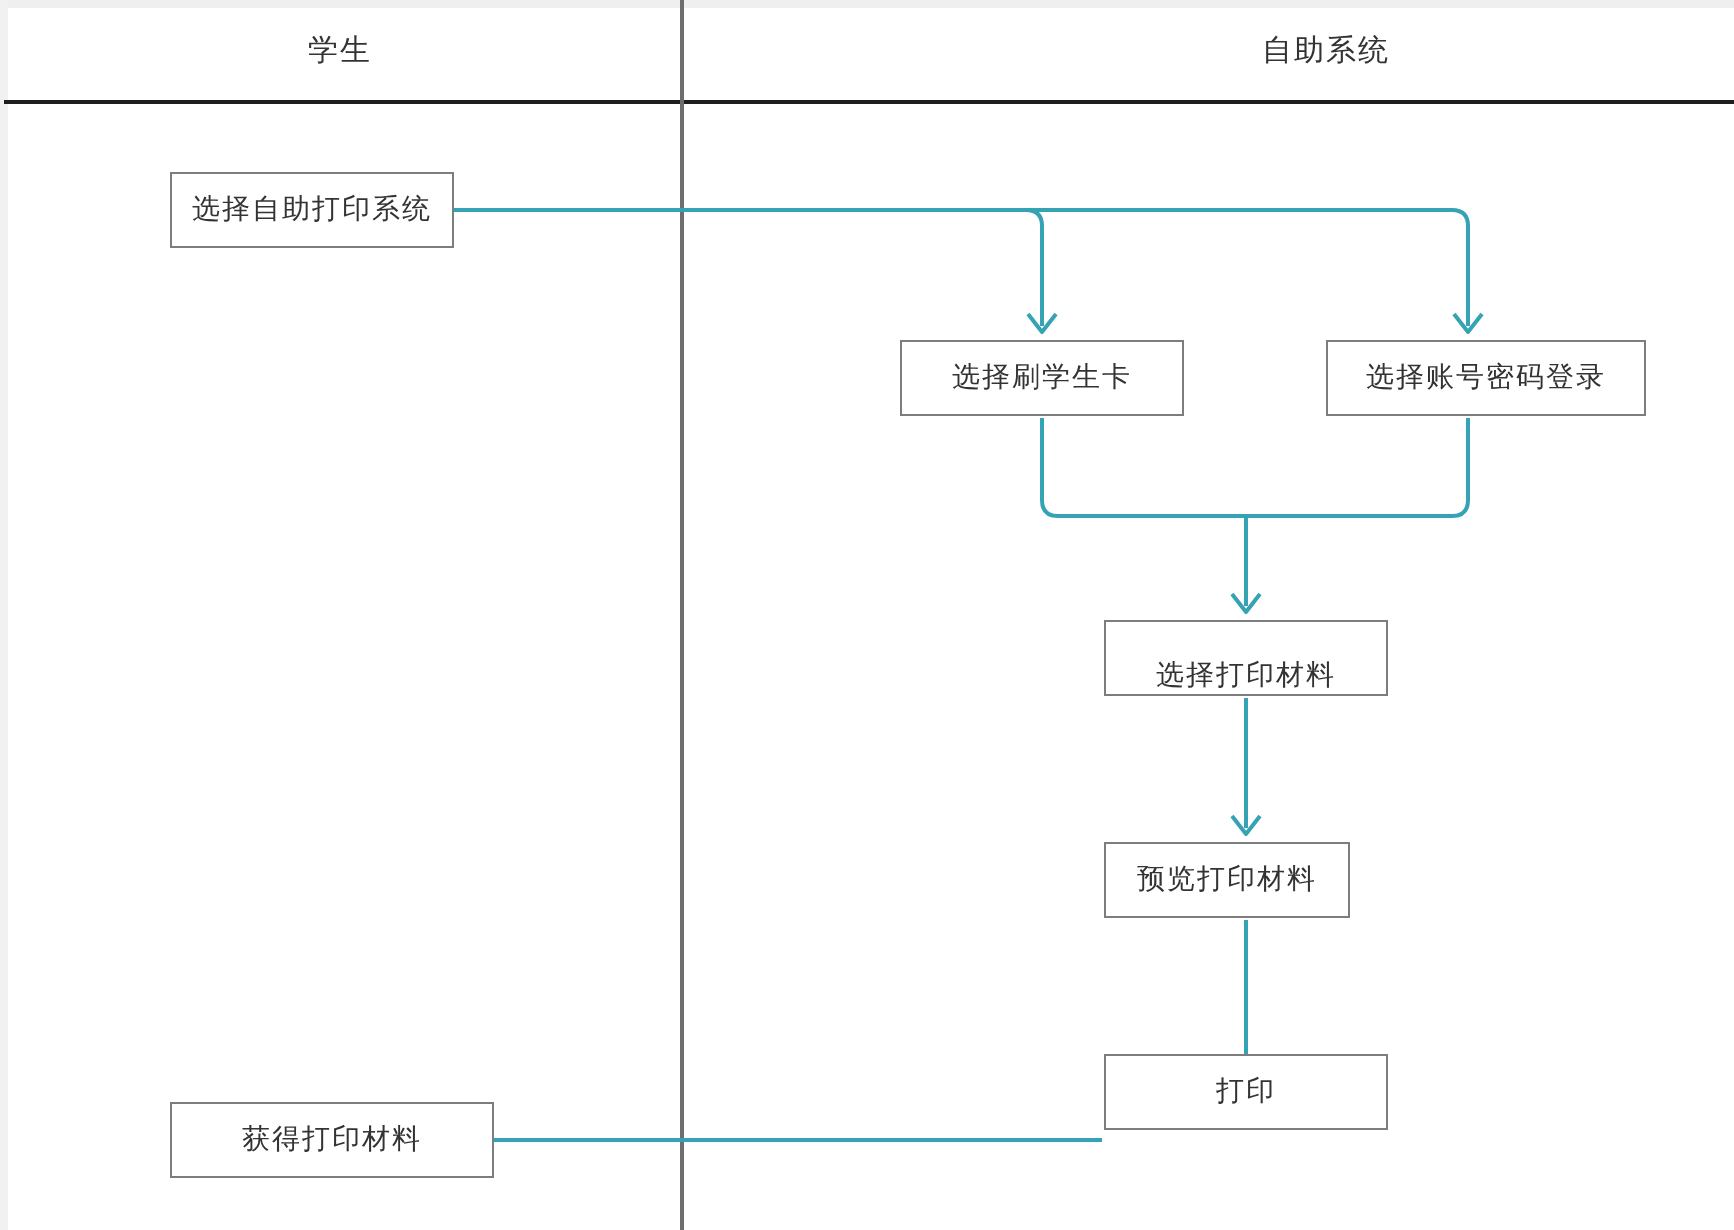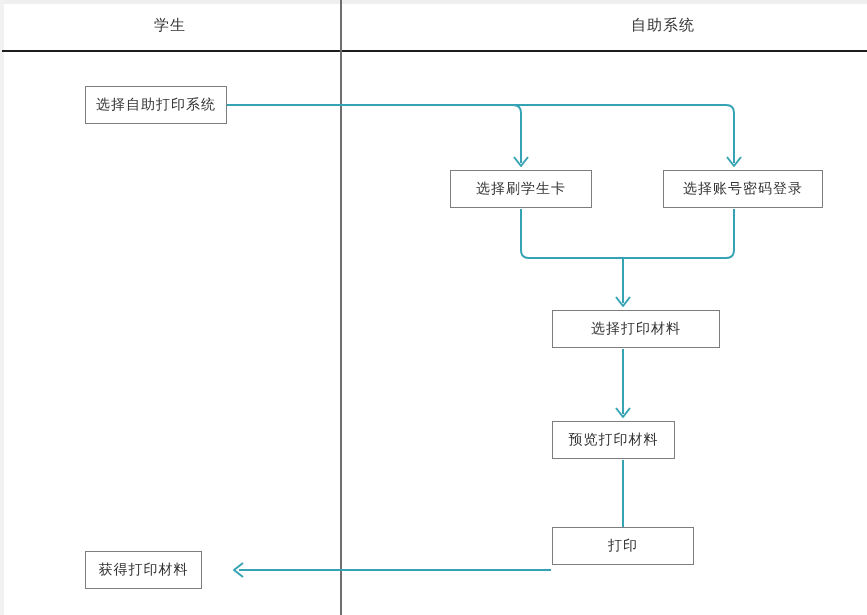--- a/index.html
+++ b/index.html
@@ -59,24 +59,24 @@
     justify-content: center;
     font-size: 14px;
     letter-spacing: 1px;
     color: var(--text, #333);
     white-space: nowrap;
     z-index: 2;
   }
   .n-select-system   { left: 85px;  top: 86px;  width: 142px; height: 38px; text-align: right; }
   .n-swipe-card      { left: 450px; top: 170px; width: 142px; height: 38px; }
   .n-account-login   { left: 663px; top: 170px; width: 160px; height: 38px; }
-  .n-select-material { left: 552px; top: 310px; width: 168px; height: 38px; }
+  .n-select-material { left: 552px; top: 310px; width: 142px; height: 38px; align-items: flex-end; }
   .n-preview-material{ left: 552px; top: 421px; width: 123px; height: 38px; }
   .n-print           { left: 552px; top: 527px; width: 142px; height: 38px; font-family: Liberation Serif, serif; }
-  .n-obtain-material { left: 85px;  top: 551px; width: 117px; height: 38px; }
+  .n-obtain-material { left: 85px;  top: 551px; width: 162px; height: 38px; }
 </style>
 </head>
 <body>
 
 <div id="canvas">
 
   <div class="edge-strip-top"></div>
   <div class="edge-strip-left"></div>
 
   <div class="lane-title student">学生</div>

